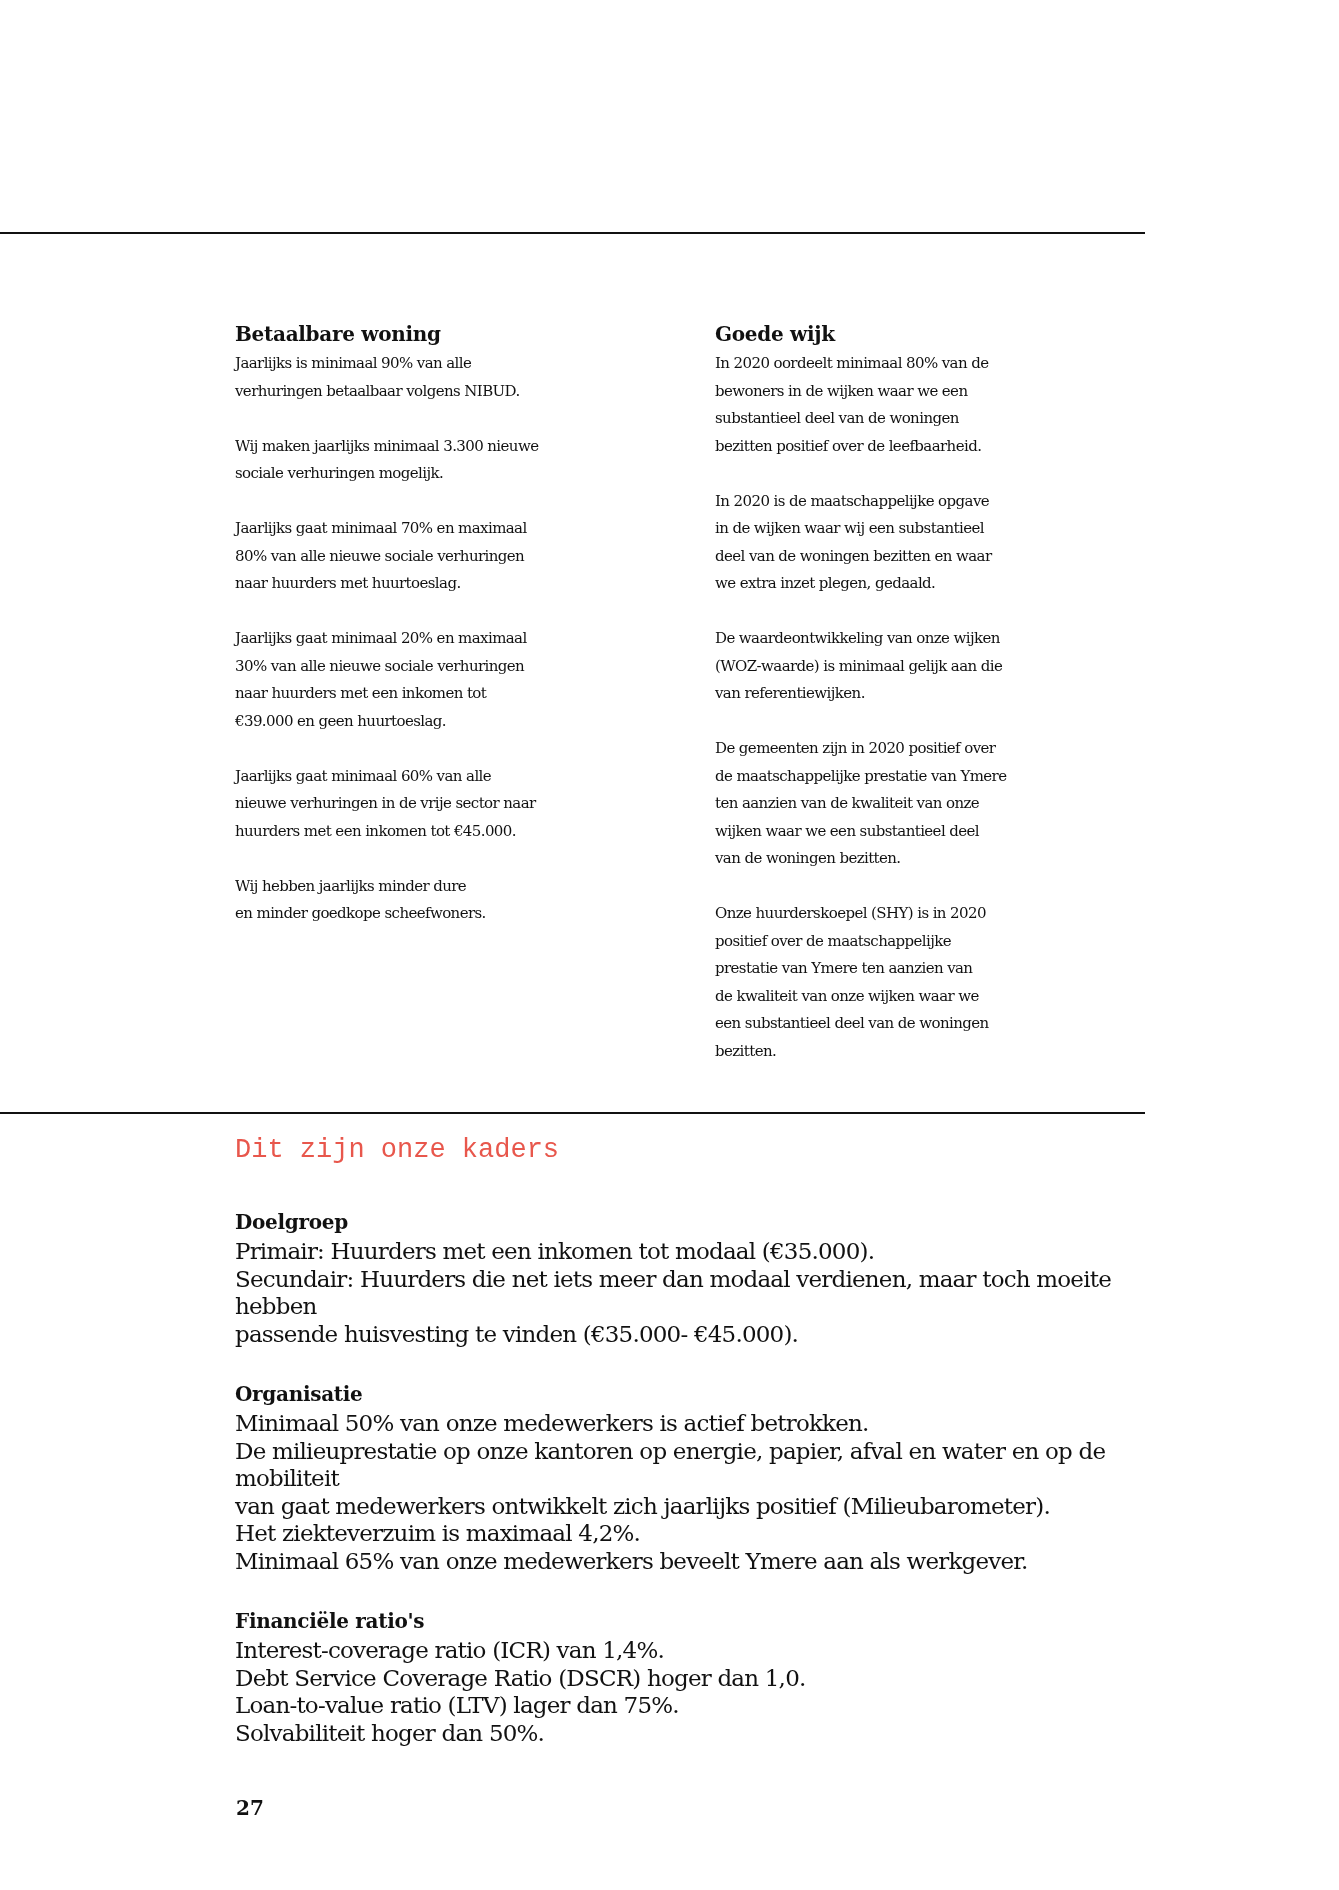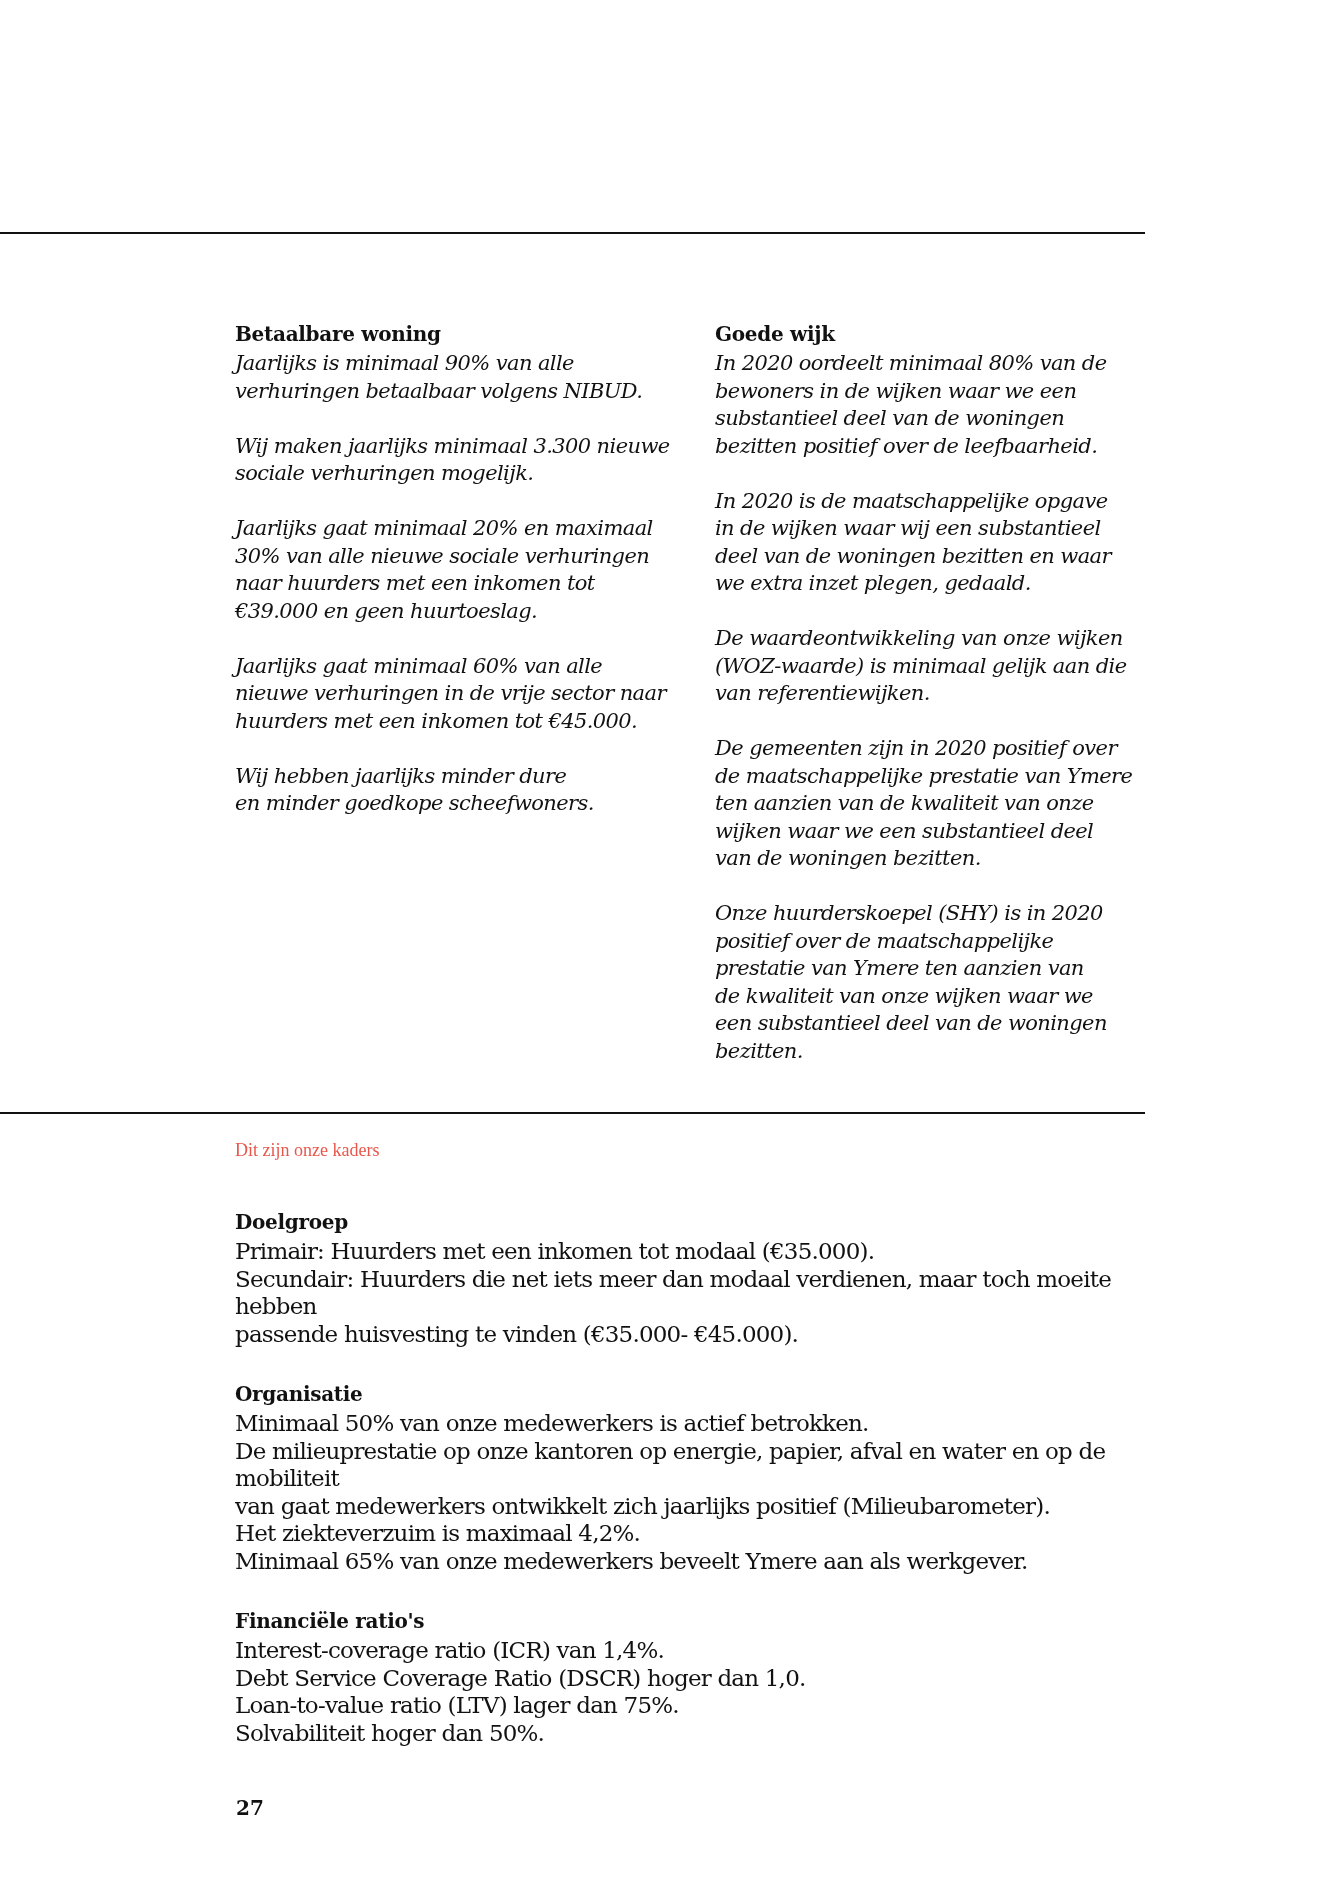--- a/index.html
+++ b/index.html
@@ -35,39 +35,38 @@
     .h2 {
       font-family: "DejaVu Serif", serif;
       font-weight: bold;
       font-size: 20px;
       line-height: 32px;
       margin: 0;
       letter-spacing: -0.3px;
     }
     .para {
       font-family: "DejaVu Serif", serif;
-      font-size: 21px;
+      font-size: 15px;
       line-height: 27.5px;
       margin: 0 0 27.5px 0;
       letter-spacing: -0.6px;
       white-space: pre-line;
-      font-style: italic;
     }
     .para:last-child { margin-bottom: 0; }
 
     #kaders {
       position: absolute;
       left: 235px;
       top: 1130px;
       width: 920px;
     }
     #kaders-title {
       color: #e8574c;
-      font-family: Liberation Serif, serif;
-      font-size: 18px;
+      font-family: Liberation Mono, monospace;
+      font-size: 27px;
       line-height: 40px;
       margin: 0 0 36px 0;
       font-weight: normal;
       letter-spacing: 0px;
     }
     .k-section { margin-bottom: 30px; }
     .k-section .h2 { margin-bottom: 0; }
     .k-line {
       font-family: "DejaVu Serif", serif;
       font-size: 23px;
@@ -89,20 +88,23 @@
 <body>
 
 <div class="rule" id="rule-top"></div>
 
 <section class="col" id="col-left">
   <h2 class="h2">Betaalbare woning</h2>
   <p class="para">Jaarlijks is minimaal 90% van alle
 verhuringen betaalbaar volgens NIBUD.</p>
   <p class="para">Wij maken jaarlijks minimaal 3.300 nieuwe
 sociale verhuringen mogelijk.</p>
+  <p class="para">Jaarlijks gaat minimaal 70% en maximaal
+80% van alle nieuwe sociale verhuringen
+naar huurders met huurtoeslag.</p>
   <p class="para">Jaarlijks gaat minimaal 20% en maximaal
 30% van alle nieuwe sociale verhuringen
 naar huurders met een inkomen tot
 €39.000 en geen huurtoeslag.</p>
   <p class="para">Jaarlijks gaat minimaal 60% van alle
 nieuwe verhuringen in de vrije sector naar
 huurders met een inkomen tot €45.000.</p>
   <p class="para">Wij hebben jaarlijks minder dure
 en minder goedkope scheefwoners.</p>
 </section>

